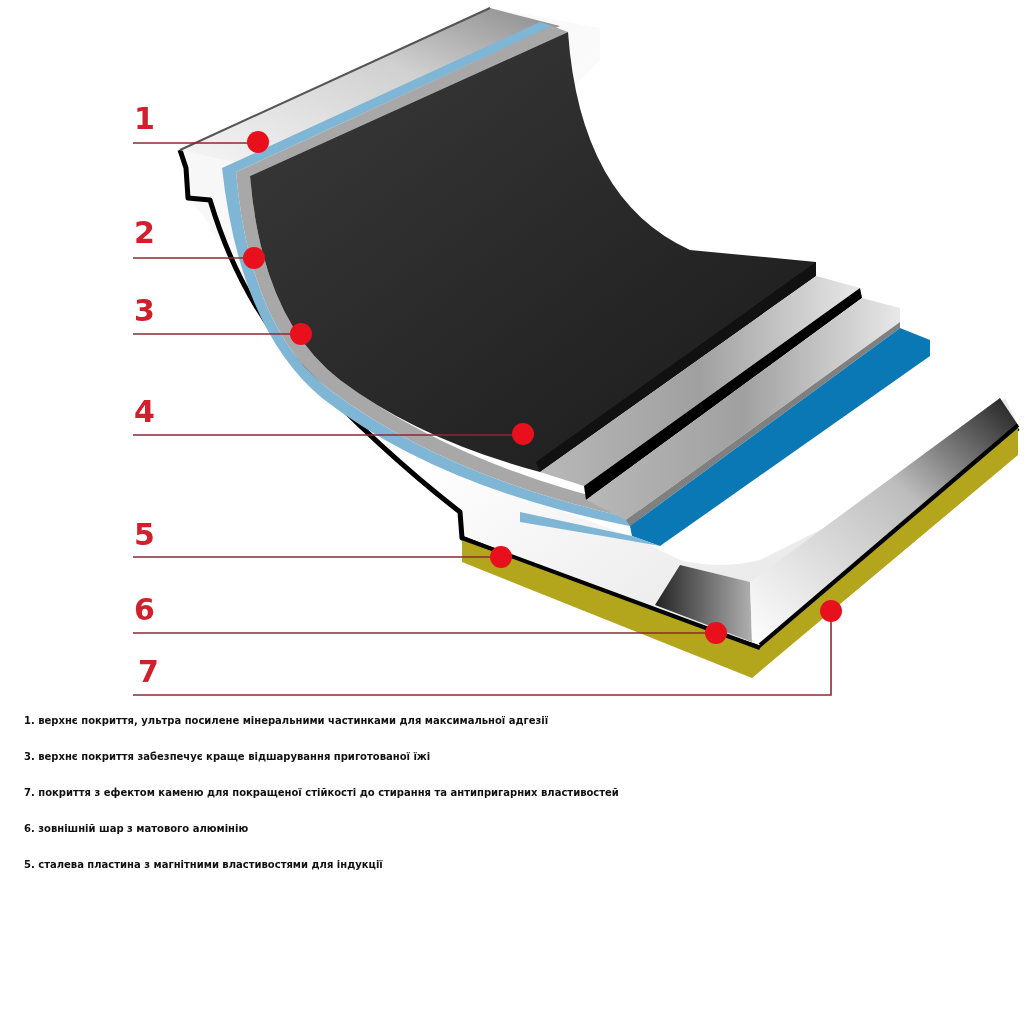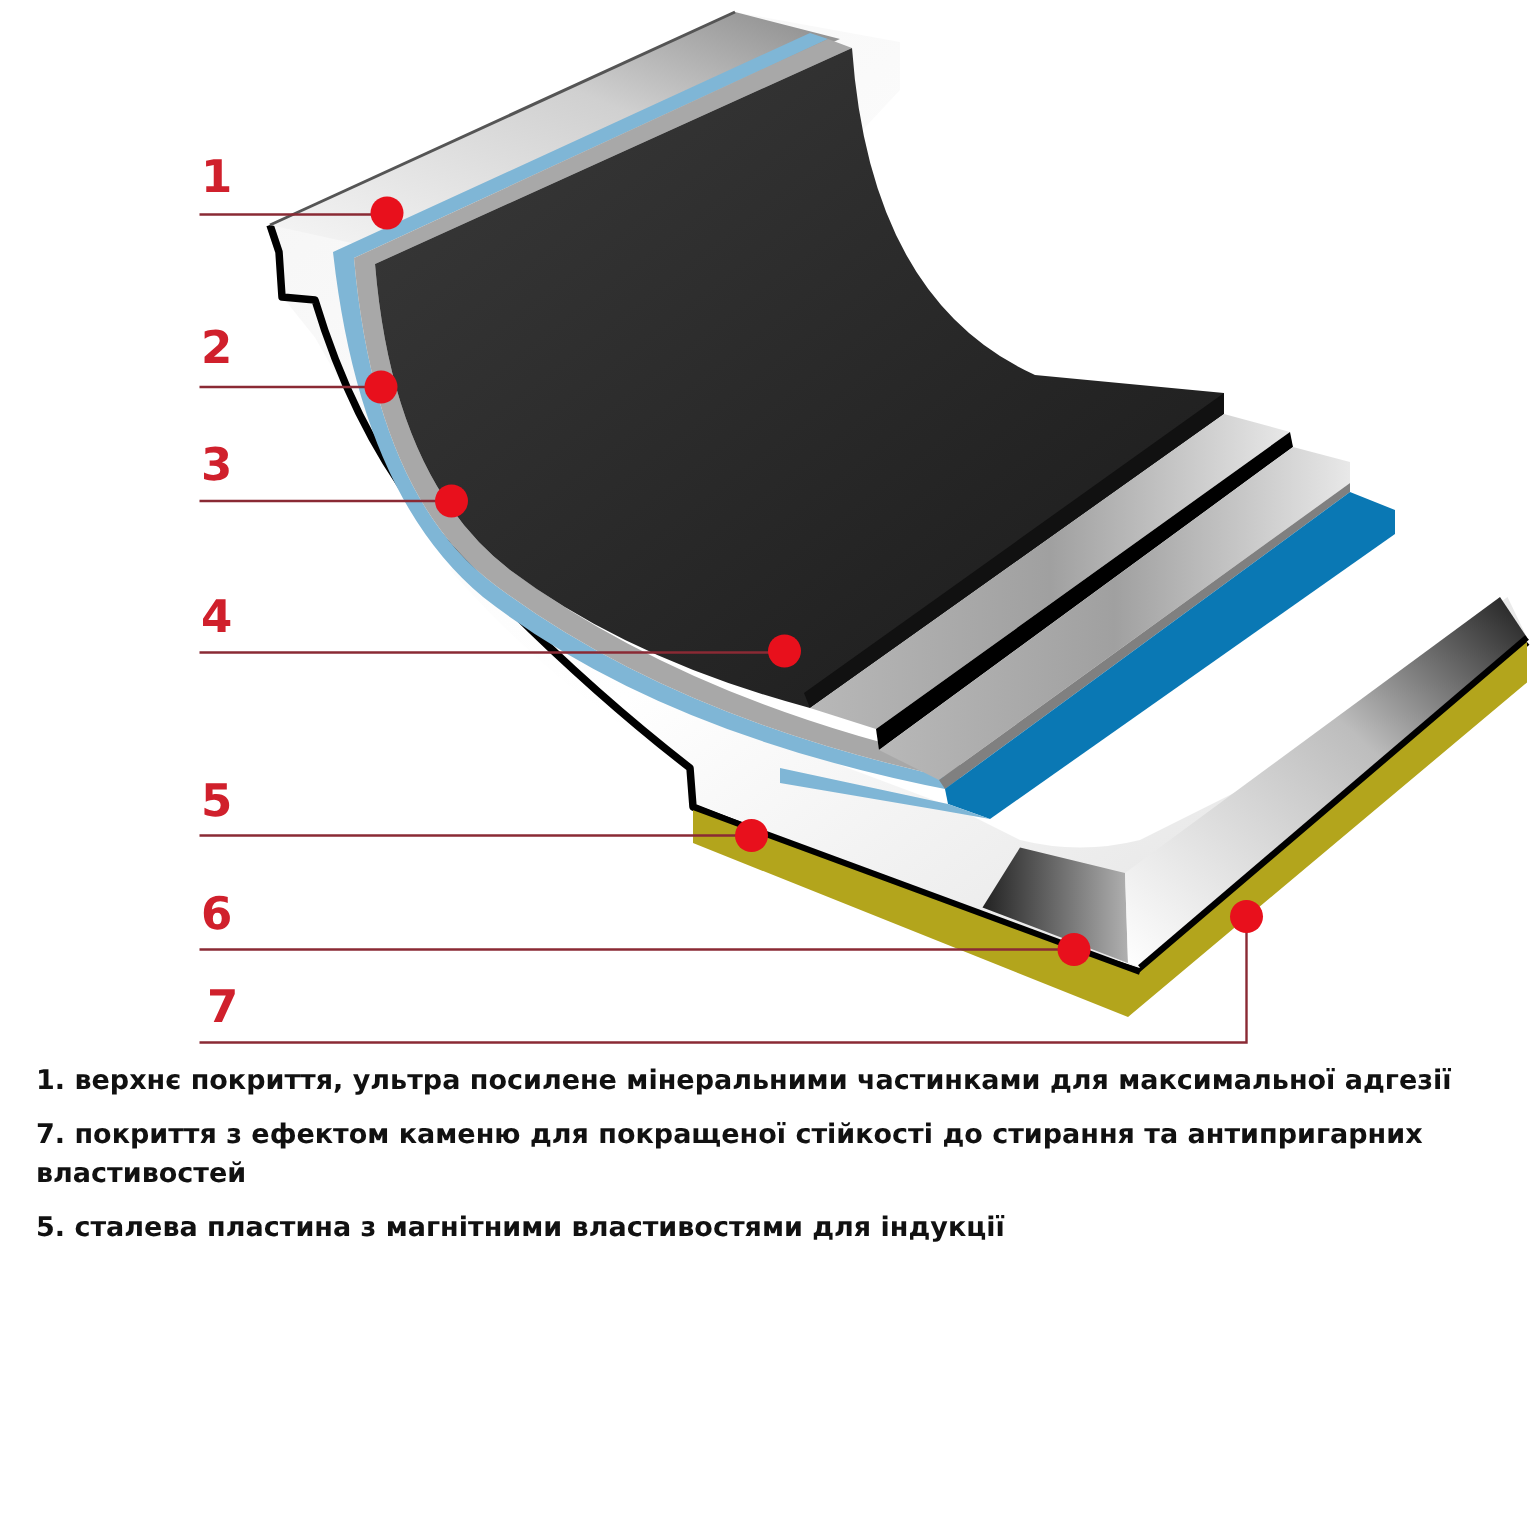--- a/index.html
+++ b/index.html
@@ -1,20 +1,20 @@
 <!DOCTYPE html>
 <html><head>
 <meta charset="utf-8">
 <style>
   html, body { margin: 0; padding: 0; background: #ffffff; }
   body { width: 1024px; height: 1024px; position: relative; overflow: hidden; font-family: "Liberation Sans", "DejaVu Sans", sans-serif; }
   #diagram { position: absolute; left: 0; top: 0; width: 1024px; height: 700px; }
   .callout-num { position: absolute; font-family: "DejaVu Sans", sans-serif; font-weight: bold; font-size: 30px; color: #d0202c; line-height: 1; }
   #legend { position: absolute; left: 24px; top: 708px; width: 1000px; margin: 0; padding: 0; list-style: none; }
-  #legend li { font-family: "DejaVu Sans", sans-serif; font-weight: bold; font-size: 18px; color: #111; line-height: 26px; margin: 0 0 10px 0; padding-left: 0; text-indent: 0; }
+  #legend li { font-family: "DejaVu Sans", sans-serif; font-weight: bold; font-size: 10px; color: #111; line-height: 26px; margin: 0 0 10px 0; padding-left: 0; text-indent: 0; }
   #legend li .cont { display: block; padding-left: 18px; }
   .legend-item.two-line { margin-bottom: 10px; }
 </style>
 </head>
 <body>
 
 <svg id="diagram" viewBox="0 0 1024 700" xmlns="http://www.w3.org/2000/svg">
   <defs>
     <linearGradient id="gBody" x1="0" y1="0" x2="1" y2="1">
       <stop offset="0" stop-color="#f4f4f4"></stop>
@@ -102,18 +102,24 @@
 <div class="callout-num" style="left:134px; top:397px;">4</div>
 <div class="callout-num" style="left:134px; top:520px;">5</div>
 <div class="callout-num" style="left:134px; top:595px;">6</div>
 <div class="callout-num" style="left:138px; top:657px;">7</div>
 
 <ul id="legend">
   <li class="legend-item">
     <span>1. верхнє покриття, ультра посилене мінеральними частинками для максимальної адгезії</span>
   </li>
   <li class="legend-item">
+    <span>3. верхнє покриття забезпечує краще відшарування приготованої їжі</span>
+  </li>
+  <li class="legend-item">
     <span>7. покриття з ефектом каменю для покращеної стійкості до стирання та антипригарних властивостей</span>
+  </li>
+  <li class="legend-item">
+    <span>6. зовнішній шар з матового алюмінію</span>
   </li>
   <li class="legend-item">
     <span>5. сталева пластина з магнітними властивостями для індукції</span>
   </li>
 </ul>
 
 </body></html>

